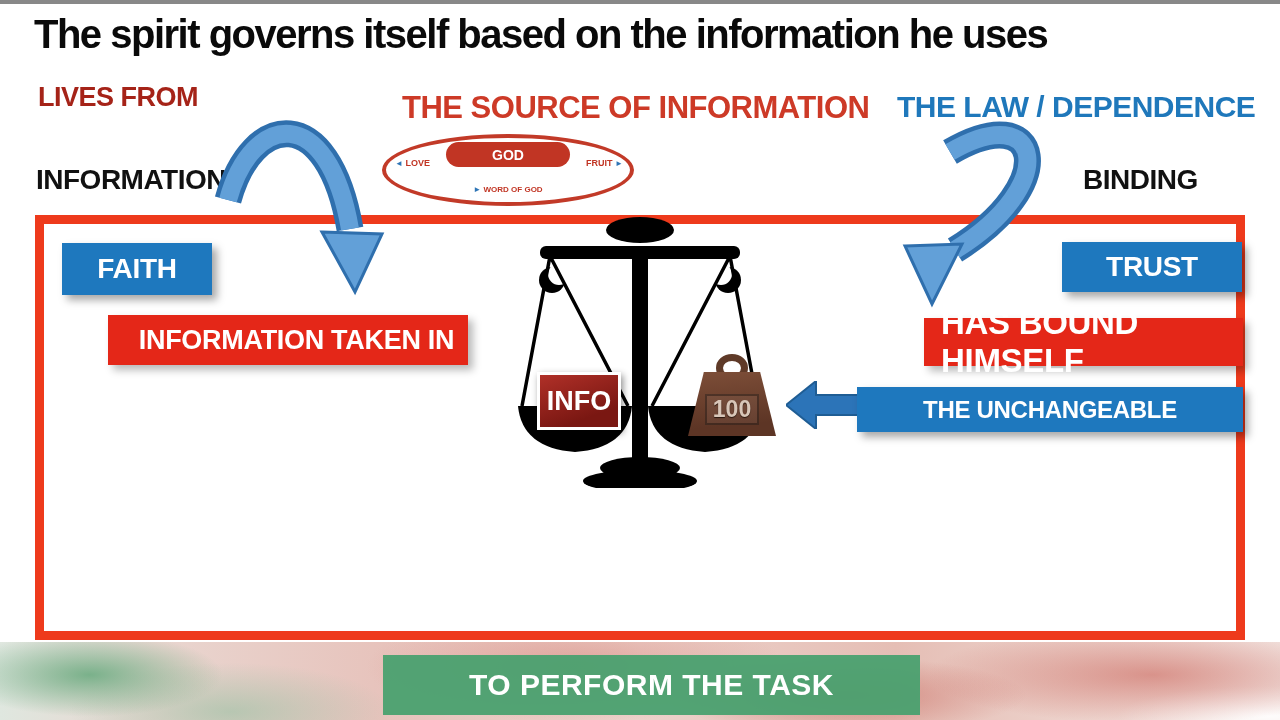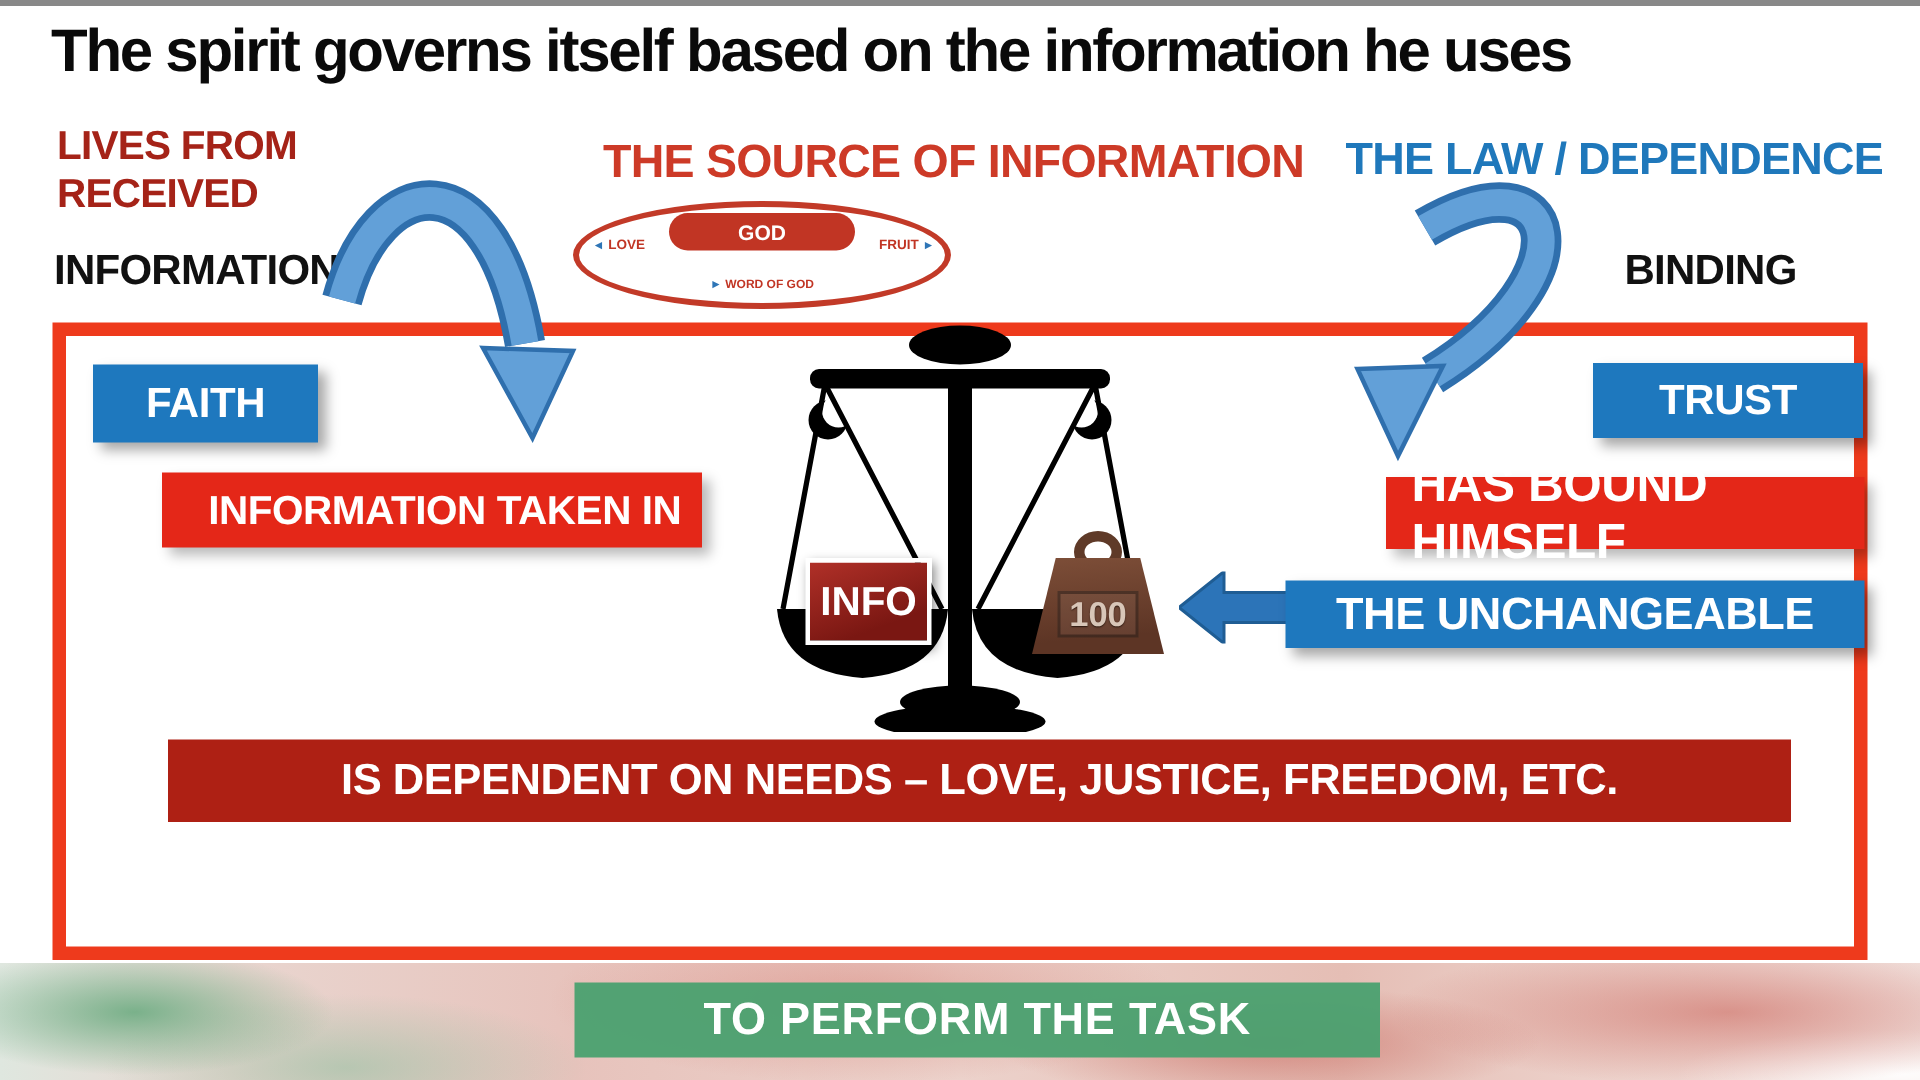--- a/index.html
+++ b/index.html
@@ -59,21 +59,21 @@
 
   
   .box { position:absolute; display:flex; align-items:center; justify-content:center;
     color:#fff; font-weight:700; letter-spacing:-0.3px; z-index:9; }
   .blue-box { background:var(--blue_box,#1e78be); box-shadow:5px 5px 8px rgba(0,0,0,.35); }
   .red-box { background:var(--red_box,#e42718); box-shadow:5px 5px 8px rgba(0,0,0,.28);padding-left:17px; }
   .faith-box { left:62px; top:239px; width:150px; height:52px; font-size:28px; }
   .trust-box { left:1062px; top:238px; width:180px; height:50px; font-size:28px; }
   .info-taken-box { left:108px; top:311px; width:360px; height:50px; font-size:27px; }
   .bound-box { left:924px; top:314px; width:319px; height:48px; font-size:33px; }
-  .unchangeable-box { left:857px; top:383px; width:386px; height:45px; font-size:30px; }
+  .unchangeable-box { left:857px; top:383px; width:386px; height:45px; font-size:24px; }
   .spirit-label { left:66px; top:390px; font-size:41px; font-weight:400;
     color:var(--dark_red_text,#a52318); z-index:9; }
   .dependent-banner { left:112px; top:489px; width:1082px; height:55px;
     background:var(--dark_red_banner,#ae2014); font-size:29px; z-index:9; }
 
   
   .scale-wrap { left:440px; top:212px; width:400px; height:272px; z-index:6; }
 
   
   .info-weight { left:537px; top:368px; width:84px; height:58px; z-index:7;
@@ -102,34 +102,33 @@
   .bottom-strip { left:0; top:638px; width:1280px; height:82px; z-index:1;
     background:
       radial-gradient(ellipse 190px 60px at 7% 40%, rgba(110,172,130,.9), rgba(110,172,130,0) 70%),
       radial-gradient(ellipse 230px 70px at 18% 85%, rgba(150,192,162,.6), rgba(150,192,162,0) 70%),
       radial-gradient(ellipse 300px 80px at 45% 30%, rgba(212,120,110,.5), rgba(212,120,110,0) 70%),
       radial-gradient(ellipse 260px 55px at 66% 65%, rgba(188,68,58,.45), rgba(188,68,58,0) 70%),
       radial-gradient(ellipse 320px 70px at 90% 40%, rgba(198,88,78,.55), rgba(198,88,78,0) 70%),
       radial-gradient(ellipse 200px 40px at 99% 90%, rgba(255,255,255,.9), rgba(255,255,255,0) 75%),
       linear-gradient(90deg,#dfe7df 0%, #e9d6d0 12%, #e7c3bc 30%, #ecd2cb 50%, #e5beb5 70%, #efd8d2 88%, #f3e6e2 100%);
   }
-  .green-banner { left:383px; top:651px; width:537px; height:50px;
+  .green-banner { left:383px; top:651px; width:537px; height:60px;
     background:rgba(72,160,110,.94); color:#fff; font-size:30px; font-weight:700;
     display:flex; align-items:center; justify-content:center; letter-spacing:0.5px; z-index:3; }
 </style>
 </head>
 <body>
 
 <div class="slide">
 
   <div class="abs title">The spirit governs itself based on the information he uses</div>
 
   <div class="abs lives">
     <div>LIVES FROM</div>
-    <div>RECEIVED</div>
   </div>
   <div class="abs information-label">INFORMATION</div>
 
   <div class="abs source-header">THE SOURCE OF INFORMATION</div>
   <div class="abs law-header">THE LAW / DEPENDENCE</div>
   <div class="abs binding-label">BINDING</div>
 
   <div class="abs cycle">
     <div class="cycle-ellipse"></div>
     <div class="god-pill">GOD</div>
@@ -170,21 +169,20 @@
 
   <svg class="abs small-arrow" viewBox="0 0 76 48">
     <polygon points="0,24 30,0 30,14 76,14 76,34 30,34 30,48" fill="#2c74b8" stroke="#1f5d94" stroke-width="2"></polygon>
   </svg>
 
   <div class="box blue-box faith-box">FAITH</div>
   <div class="box red-box info-taken-box">INFORMATION TAKEN IN</div>
   <div class="box blue-box trust-box">TRUST</div>
   <div class="box red-box bound-box">HAS BOUND HIMSELF</div>
   <div class="box blue-box unchangeable-box">THE UNCHANGEABLE</div>
-  <div class="box dependent-banner">IS DEPENDENT ON NEEDS – LOVE, JUSTICE, FREEDOM, ETC.</div>
 
   <svg class="abs arrows-overlay" viewBox="0 0 1280 720">
     <g>
       <path d="M 228,196 C 252,108 328,98 350,225" fill="none" stroke="#2f6fad" stroke-width="27"></path>
       <path d="M 228,196 C 252,108 328,98 350,225" fill="none" stroke="#62a0d8" stroke-width="18"></path>
       <polygon points="322,228 382,230 355,288" fill="#62a0d8" stroke="#2f6fad" stroke-width="3"></polygon>
     </g>
     <g>
       <path d="M 950,148 C 1042,94 1062,180 955,246" fill="none" stroke="#2f6fad" stroke-width="27"></path>
       <path d="M 950,148 C 1042,94 1062,180 955,246" fill="none" stroke="#62a0d8" stroke-width="18"></path>

